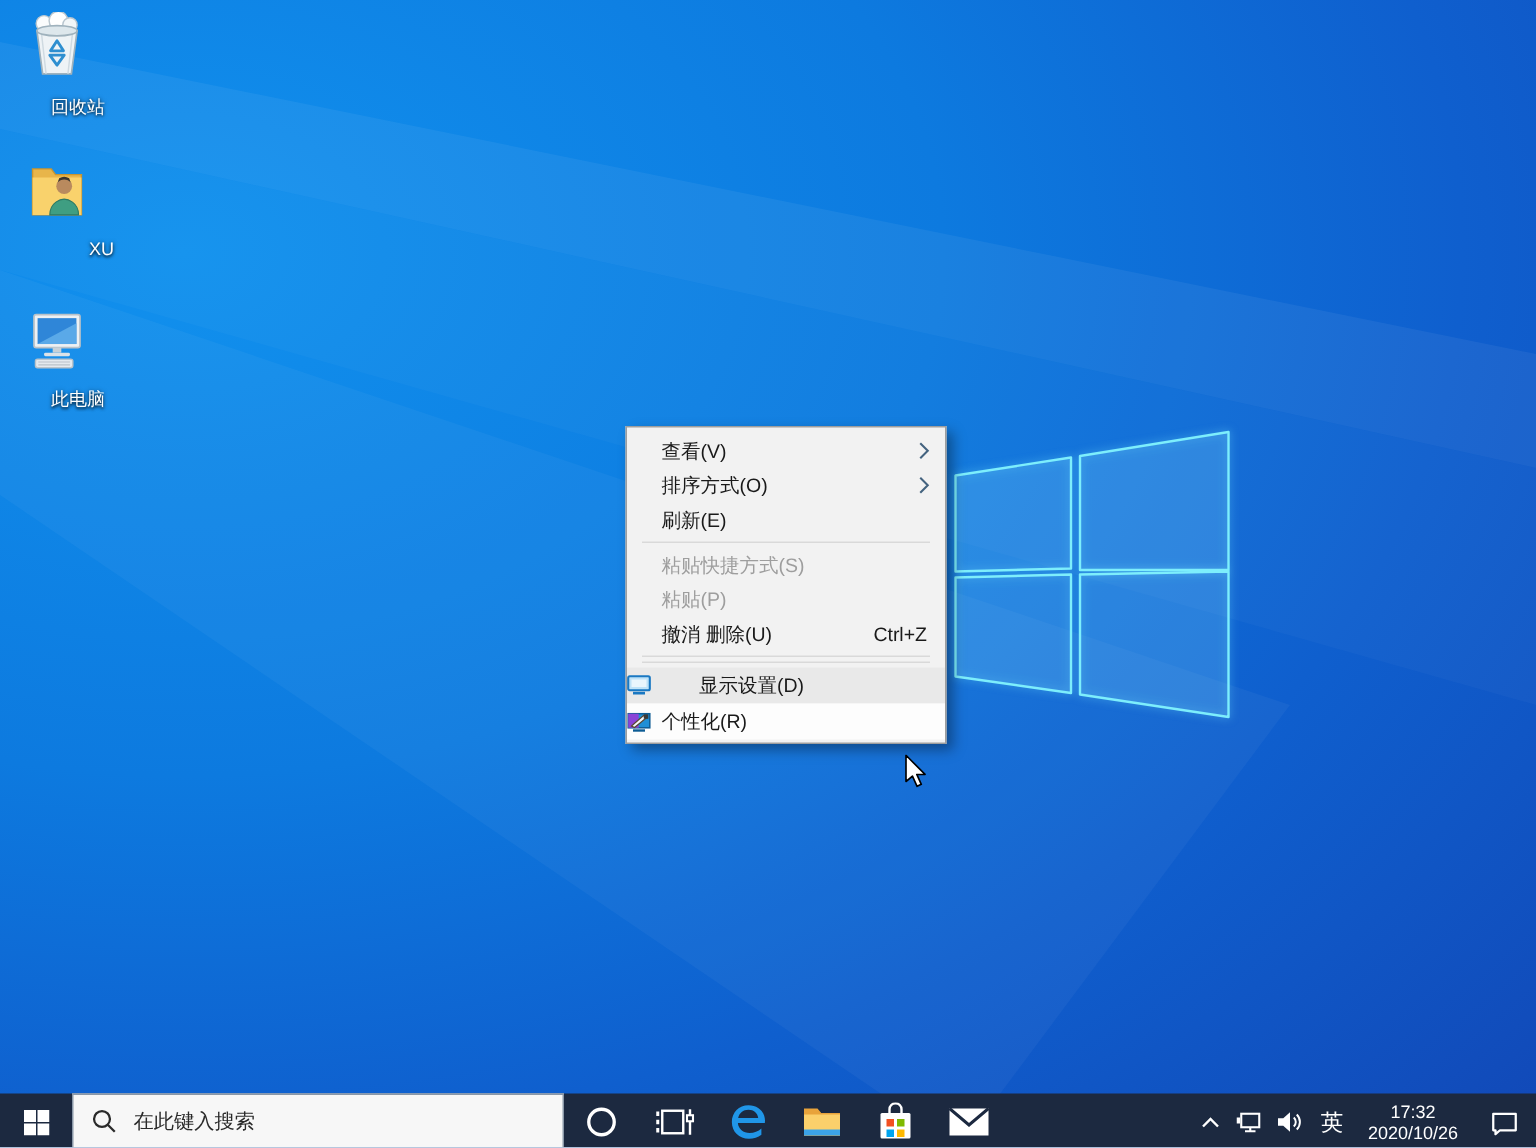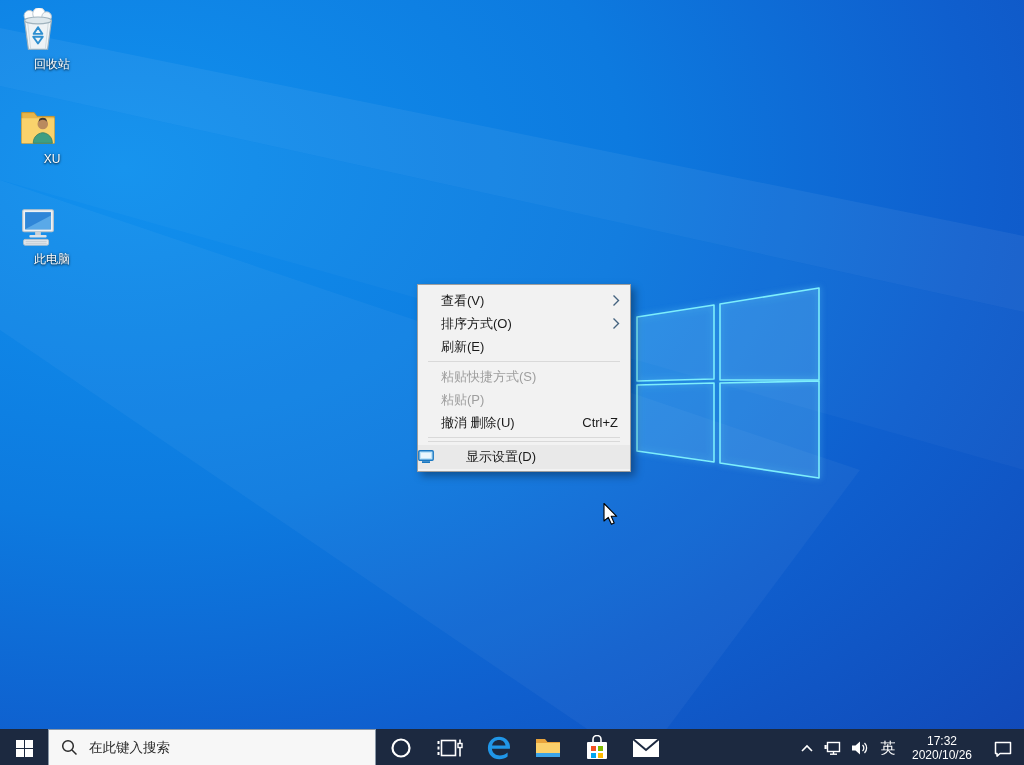--- a/index.html
+++ b/index.html
@@ -5,24 +5,24 @@
   html,body{margin:0;padding:0;}
   body{width:1024px;height:765px;overflow:hidden;font-family:"Liberation Sans","DejaVu Sans",sans-serif;}
   .screen{position:relative;width:1024px;height:765px;overflow:hidden;
     background:radial-gradient(130% 120% at 12% 22%, #1191ee 0%, #0d7adf 38%, #0f5fce 64%, #1243b2 100%);}
   .rays{position:absolute;left:0;top:0;pointer-events:none;}
   .win-logo{position:absolute;left:630px;top:280px;pointer-events:none;}
 
   
   .d-icon{position:absolute;width:76px;text-align:center;cursor:default;}
   .d-icon .ic{width:46px;height:46px;margin:0 auto;display:block;}
-  .d-icon .lbl{display:block;margin-top:3px;color:#fff;font-size:12px;line-height:14px;
+  .d-icon .lbl{display:block;margin-top:10px;color:#fff;font-size:12px;line-height:14px;
     text-shadow:0 1px 2px rgba(0,0,0,.75), 0 0 3px rgba(0,0,0,.5);padding-left:28px;}
   #icon-recycle{left:0;top:8px;}
-  #icon-xu{left:0;top:103px;}
+  #icon-xu{left:0;top:103px;text-align:right;}
   #icon-pc{left:0;top:203px;}
 
   
   .ctx-menu{position:absolute;left:417px;top:284px;width:214px;background:#f2f2f2;
     border:1px solid #9e9e9e;box-shadow:4px 4px 8px rgba(0,0,0,.35);padding:4px 0 2px 0;box-sizing:border-box;}
   .menu-item{display:flex;align-items:center;height:23px;padding:0 8px 0 0;font-size:13px;color:#1a1a1a;}
   .menu-item.tall{height:24px;}
   .menu-item.hover-gray{background:#e9e9e9;gap:25px;}
   .menu-item.hover-white{background:#fdfdfd;}
   .menu-item.disabled .mi-label{color:#9e9e9e;}
@@ -165,20 +165,32 @@
       <span class="mi-icon">
         <svg width="16" height="14" viewBox="0 0 16 14">
           <rect x="0.8" y="0.8" width="14.4" height="9.4" rx="1" fill="#bfe3f8" stroke="#1a78c2" stroke-width="1.4"></rect>
           <rect x="3" y="3" width="10" height="5" fill="#eaf6fd"></rect>
           <rect x="4" y="11.2" width="8" height="1.8" fill="#1a78c2"></rect>
         </svg>
       </span>
       <span class="mi-label">显示设置(D)</span>
     </div>
 
+    <div class="menu-item tall hover-white">
+      <span class="mi-icon">
+        <svg width="16" height="14" viewBox="0 0 16 14">
+          <rect x="0.8" y="1.8" width="14.4" height="9.4" fill="#1f8fd6" stroke="#0d5c94" stroke-width="1"></rect>
+          <rect x="0.8" y="1.8" width="7" height="9.4" fill="#8b43d7"></rect>
+          <path d="M3,10 L11,3 L13,4.5 L5,11 Z" fill="#f4f6f8" stroke="#5a4632" stroke-width="0.8"></path>
+          <rect x="11.2" y="2.2" width="3" height="3" fill="#3a3a3a"></rect>
+          <rect x="4" y="12.2" width="8" height="1.6" fill="#0d5c94"></rect>
+        </svg>
+      </span>
+      <span class="mi-label">个性化(R)</span>
+    </div>
 
   </div>
 
   <svg class="cursor" width="22" height="26" viewBox="0 0 22 26">
     <path d="M1,0.5 L1,18 L5.3,14.4 L8.4,21.2 L11.2,19.9 L8.2,13.3 L13.7,13.3 Z" fill="#ffffff" stroke="#000000" stroke-width="1.1" stroke-linejoin="round"></path>
   </svg>
 
   <div class="taskbar">
 
     <div class="start-btn">

